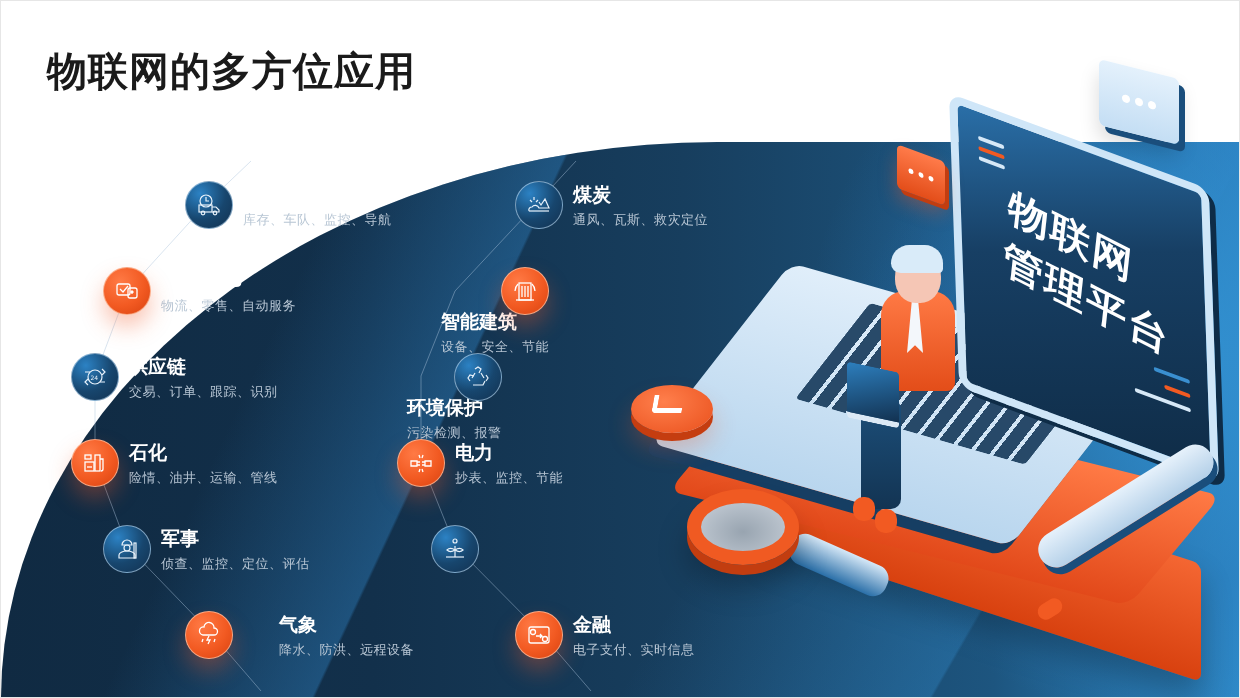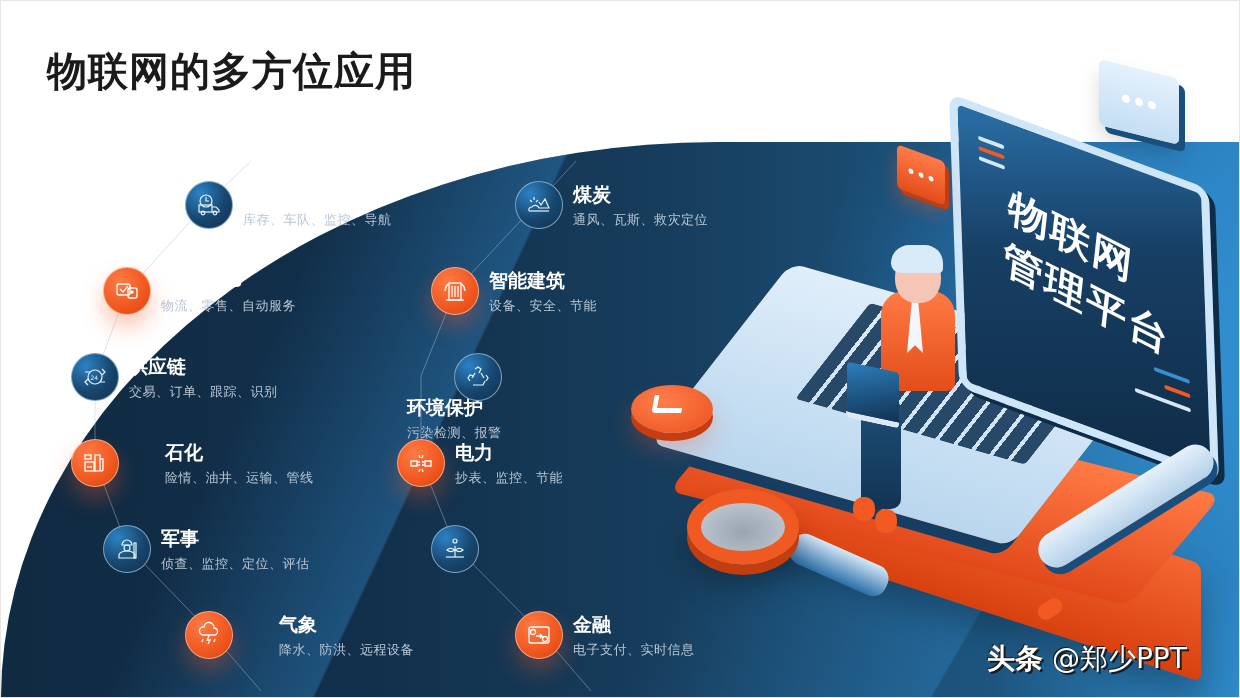--- a/index.html
+++ b/index.html
@@ -140,21 +140,21 @@
           <text x="9.5" y="16.5" font-size="6" fill="#e8f2fb" stroke="none" font-family="DejaVu Sans, sans-serif">24</text>
           <path d="M4 9h5M19 19h5M21 6l3 3-3 3M7 16l-3 3 3 3"></path>
         </svg>
     </div>
     <div class="item-text">
       <div class="item-title">供应链</div>
       <div class="item-desc">交易、订单、跟踪、识别</div>
     </div>
   </div>
 
-  <div class="item" style="left:70px; top:438px;gap:36px;">
+  <div class="item" style="left:70px; top:438px;">
     <div class="icon-circle orange">
       <svg viewBox="0 0 28 28" fill="none" stroke="#fff" stroke-width="1.3">
           <rect x="4" y="6" width="6" height="4"></rect>
           <rect x="4" y="13" width="9" height="9"></rect>
           <rect x="14" y="6" width="5" height="16"></rect>
           <path d="M19 10h3v10a2 2 0 0 1-2 2"></path>
           <path d="M6 18h5"></path>
         </svg>
     </div>
     <div class="item-text">
@@ -199,21 +199,21 @@
           <path d="M4 20a3 3 0 0 1 3-4 4 4 0 0 1 7 1h10l-4-9-4 6-2-3"></path>
           <path d="M4 20h20"></path>
         </svg>
     </div>
     <div class="item-text">
       <div class="item-title">煤炭</div>
       <div class="item-desc">通风、瓦斯、救灾定位</div>
     </div>
   </div>
 
-  <div class="item" style="left:430px; top:266px;">
+  <div class="item" style="left:430px; top:266px;flex-direction:column;">
     <div class="icon-circle orange">
       <svg viewBox="0 0 28 28" fill="none" stroke="#fff" stroke-width="1.3">
           <rect x="8" y="6" width="12" height="17"></rect>
           <path d="M11 9v11M14 9v11M17 9v11"></path>
           <path d="M5 23h18"></path>
           <path d="M4 14a10 10 0 0 1 3-7M24 14a10 10 0 0 0-3-7"></path>
         </svg>
     </div>
     <div class="item-text">
       <div class="item-title">智能建筑</div>
@@ -326,17 +326,13 @@
   <div class="ill clock-disc">
     <div class="clock-hand"></div>
   </div>
 
   <div class="ill mag-handle"></div>
   <div class="ill mag-ring"></div>
 
   <div class="ill pen"></div>
   <div class="ill pen-tip"></div>
 
-  <div class="watermark">
-    <b>头条</b>
-    <span>@郑少PPT</span>
-  </div>
 </div>
 
 </body></html>

